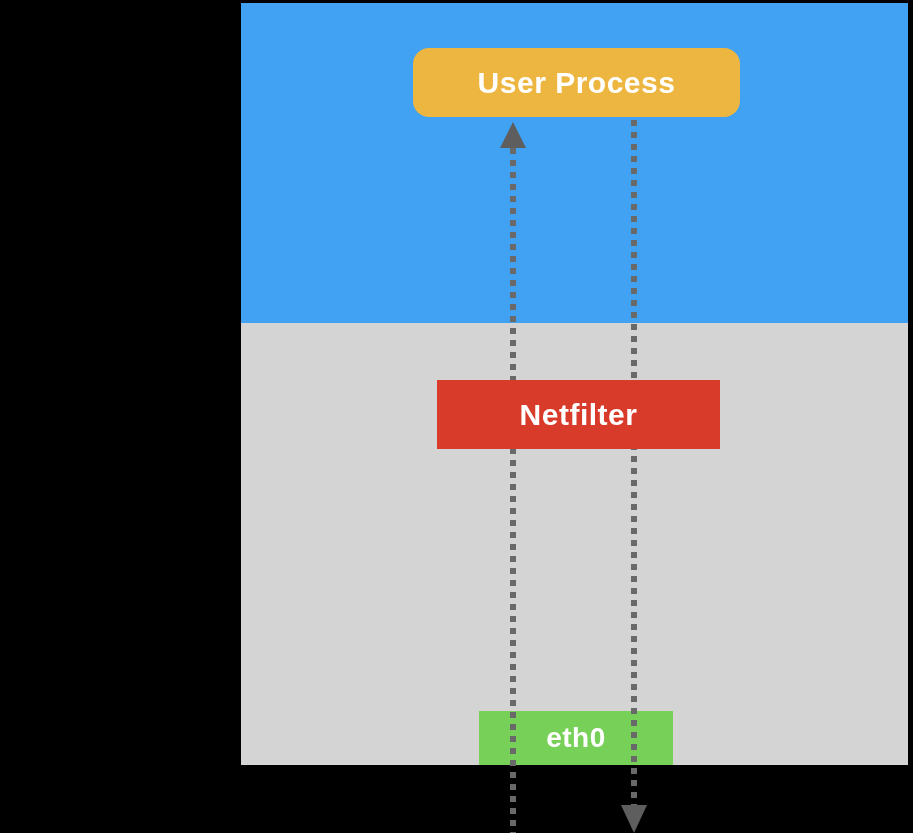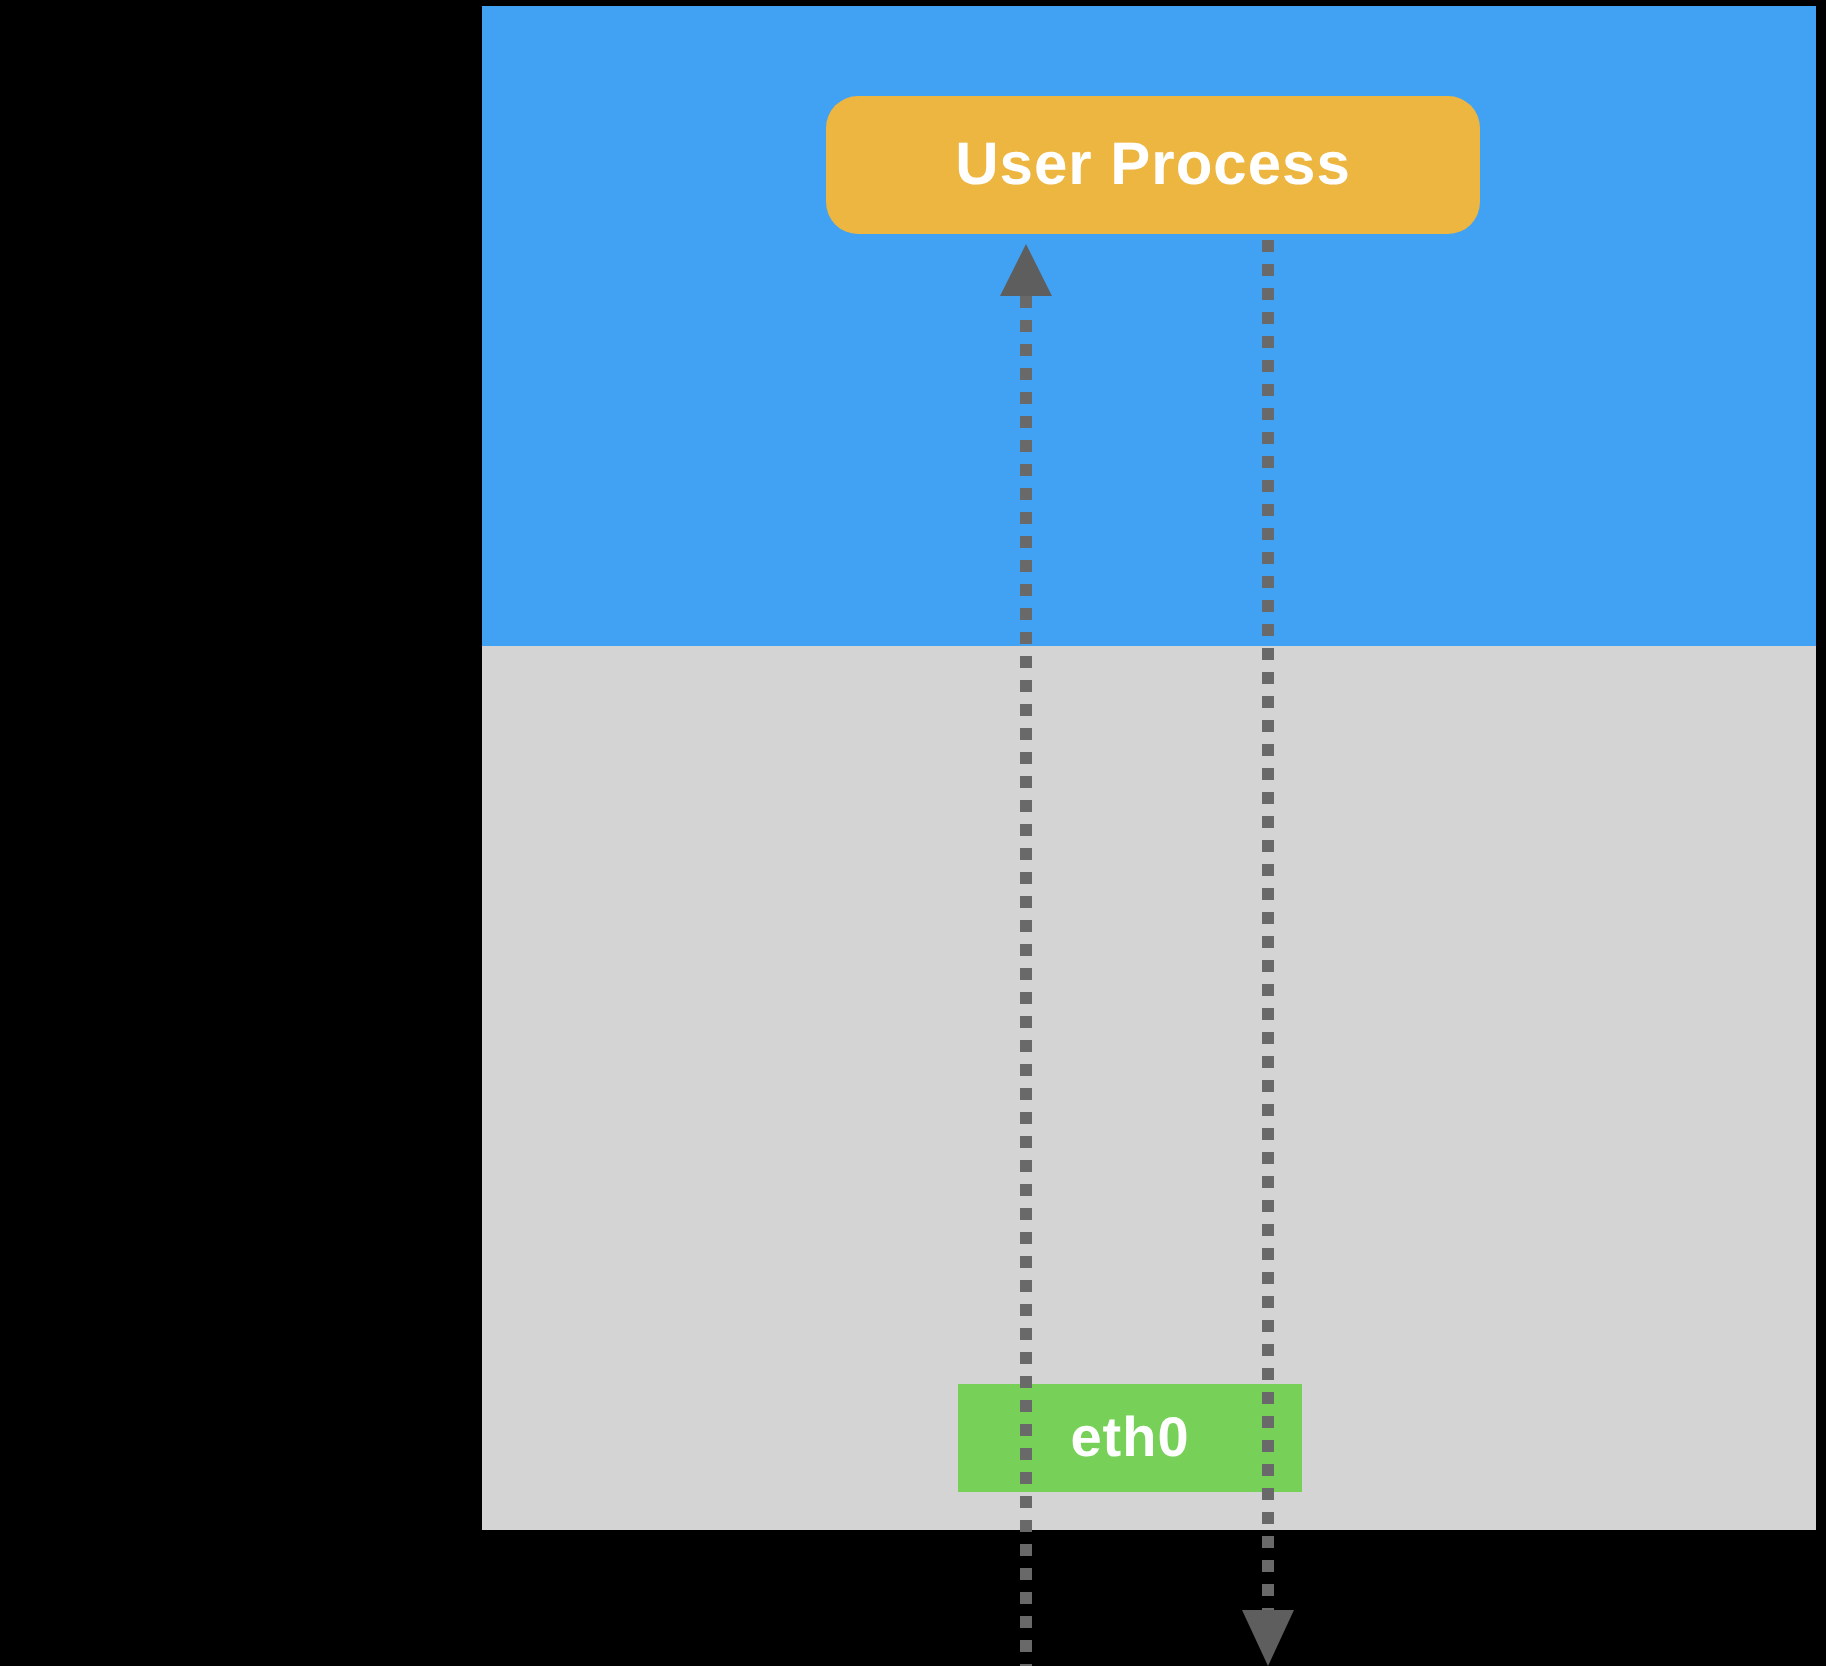--- a/index.html
+++ b/index.html
@@ -39,21 +39,21 @@
     left: 413px; top: 48px; width: 327px; height: 69px;
     background: var(--yellow); border-radius: 16px;
     z-index: 5;
   }
   .netfilter {
     left: 437px; top: 380px; width: 283px; height: 69px;
     background: var(--red);
     z-index: 5;
   }
   .eth0 {
-    left: 479px; top: 692px; width: 172px; height: 54px;
+    left: 479px; top: 711px; width: 194px; height: 54px;
     background: var(--green); font-size: 28px;
     z-index: 2;
   }
 
   .dotted-line {
     position: absolute; width: 6px; z-index: 3;
     background-image: repeating-linear-gradient(
       to bottom, var(--dot) 0px, var(--dot) 6px,
       transparent 6px, transparent 12px);
   }
@@ -93,19 +93,22 @@
   <div class="dotted-line line-in"></div>
   <div class="dotted-line line-out"></div>
 
   <div class="arrowhead arrow-up"></div>
   <div class="arrowhead arrow-down"></div>
 
   <div class="node user-process">
     <span>User Process</span>
   </div>
 
+  <div class="node netfilter">
+    <span>Netfilter</span>
+  </div>
 
   <div class="node eth0">
     <span>eth0</span>
   </div>
 
 
 </div>
 
 </body></html>

